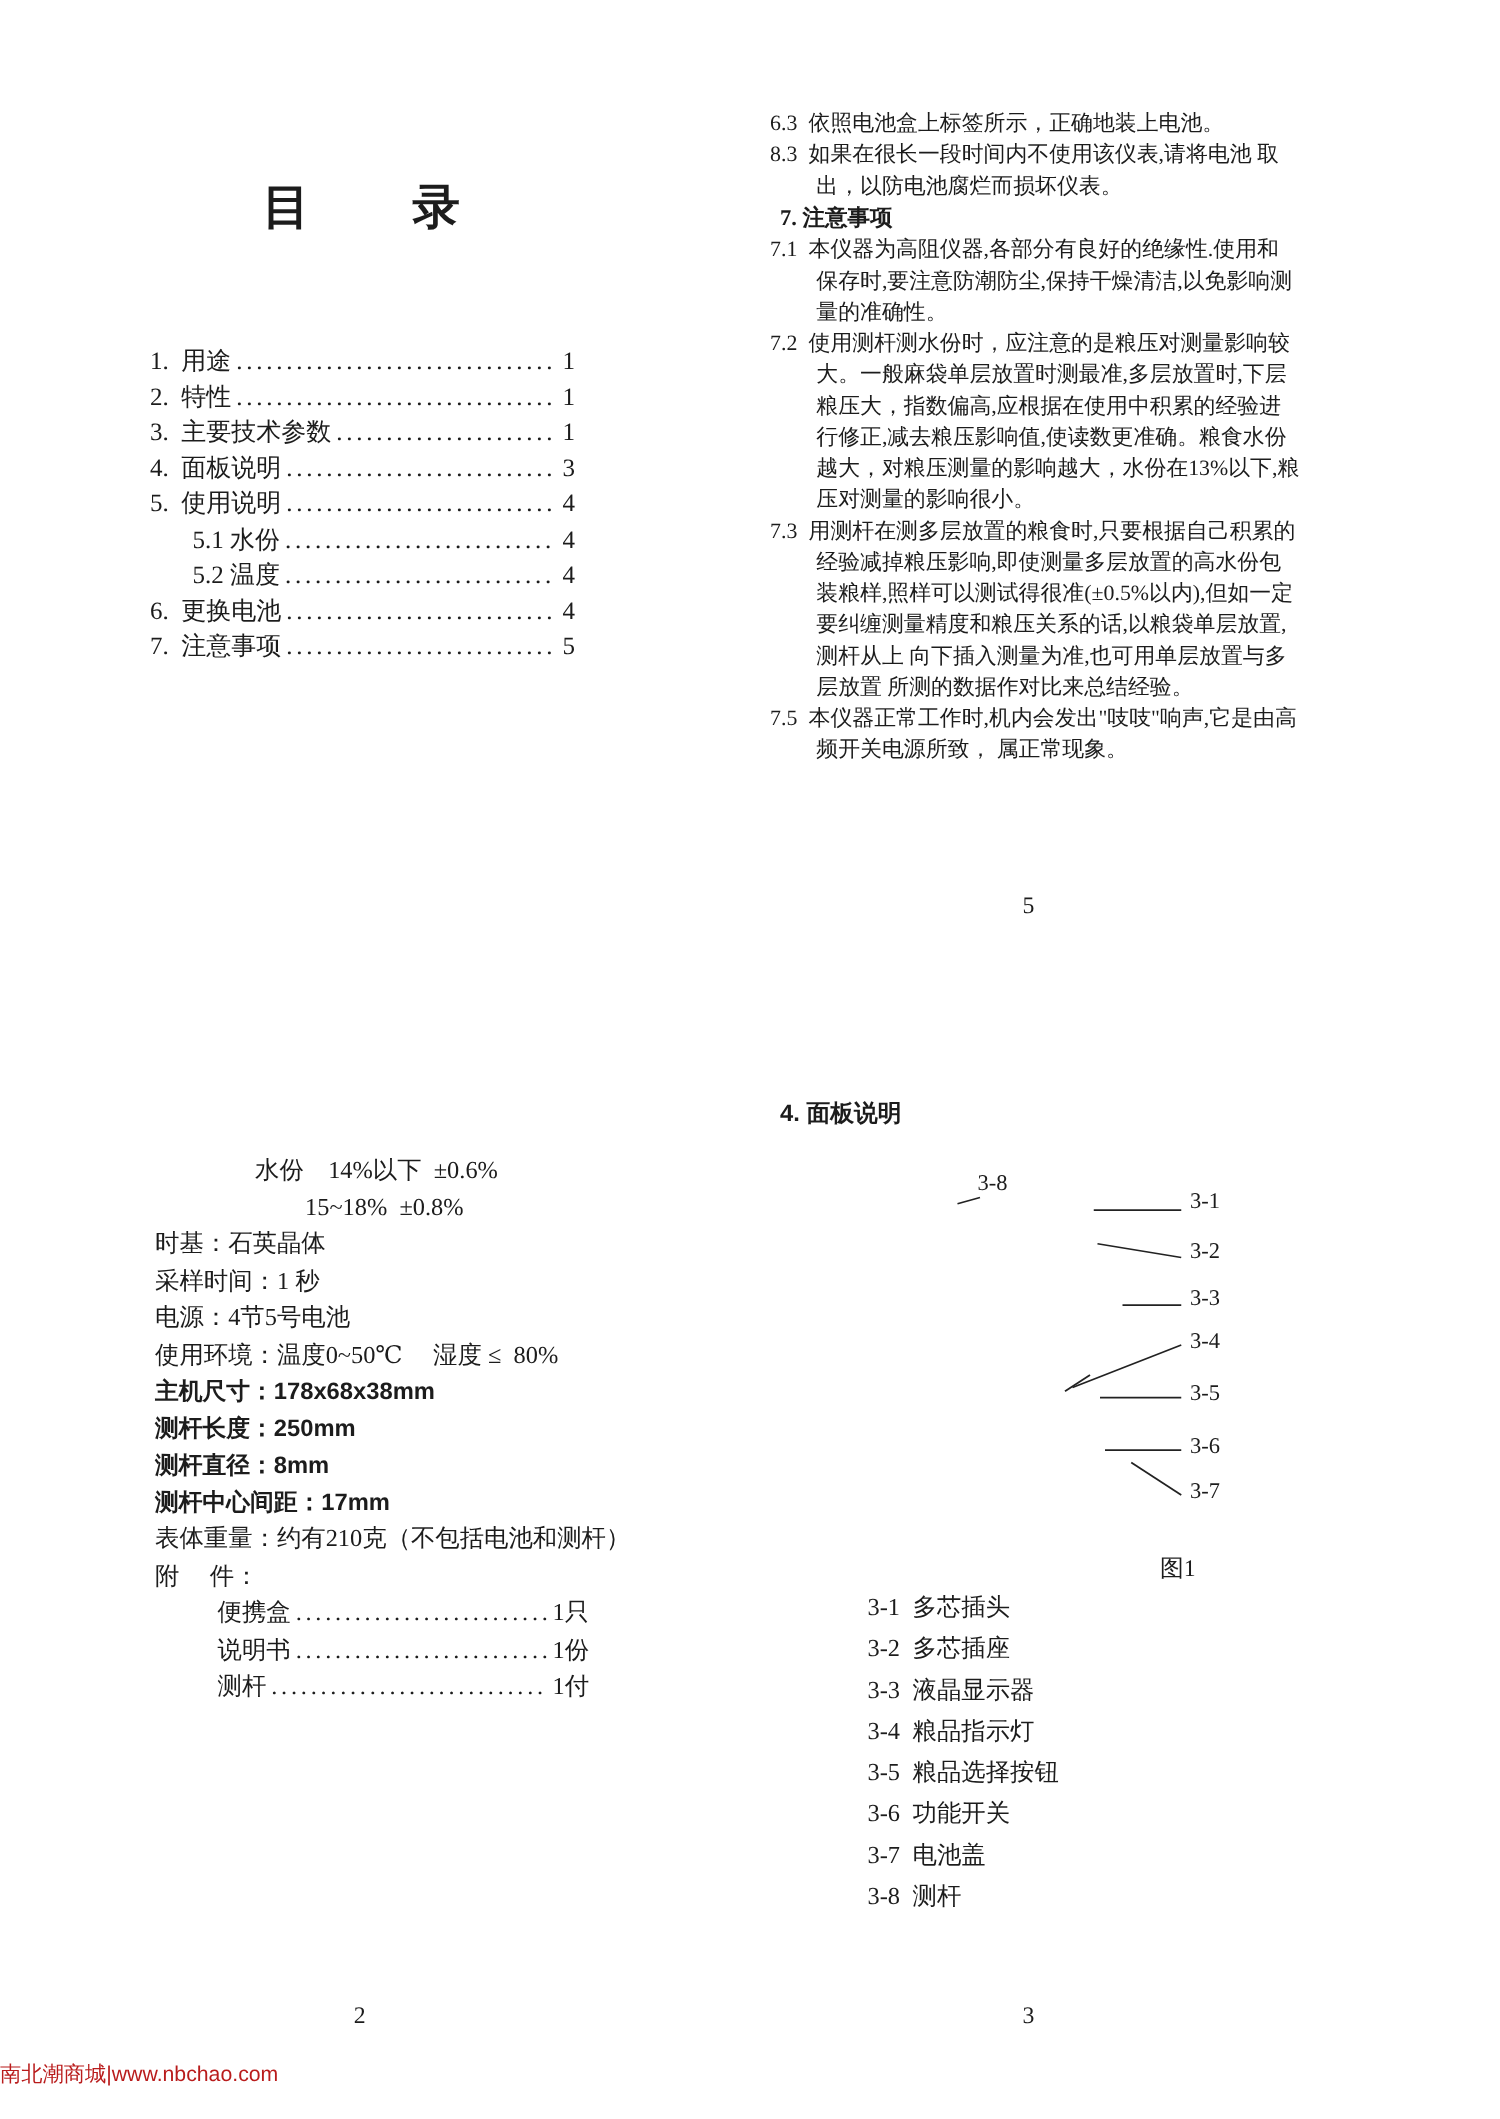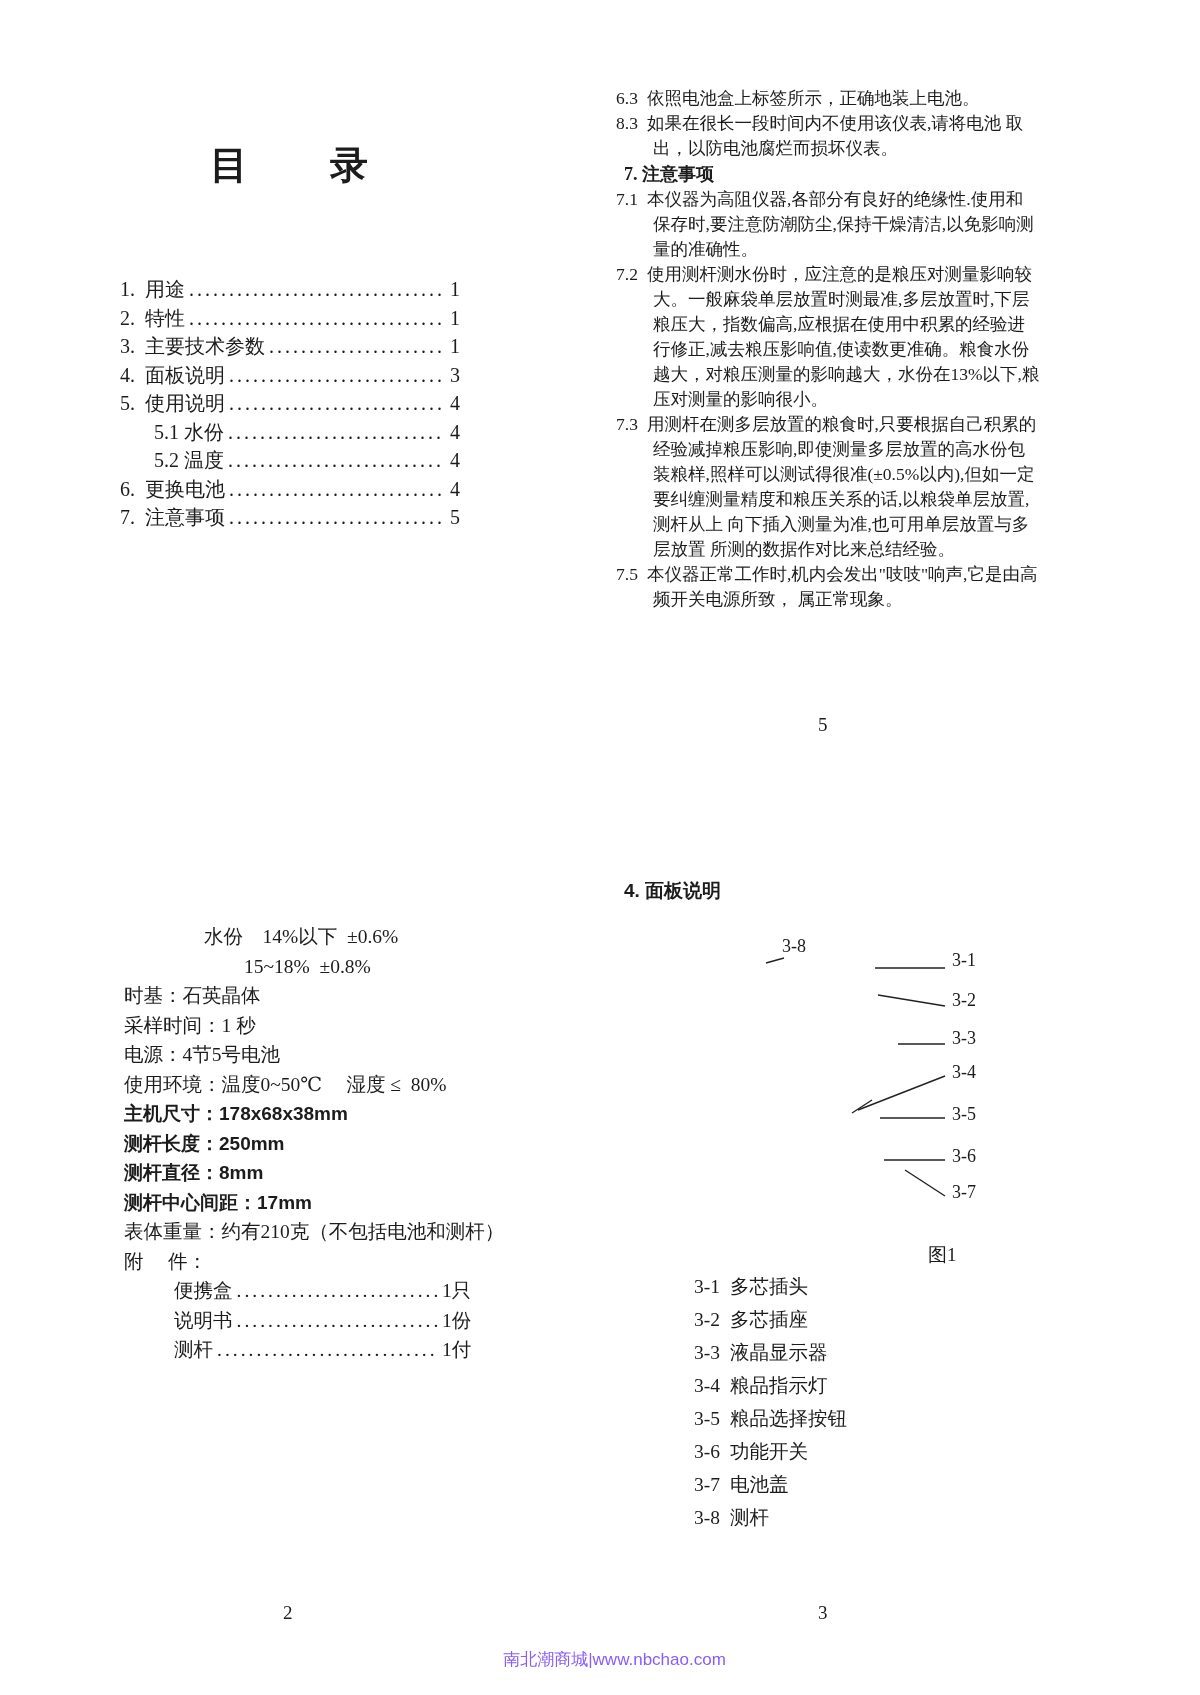--- a/index.html
+++ b/index.html
@@ -42,21 +42,21 @@
   .figure-caption { position:absolute; left:310px; top:364px; font-size:19px; }
   .legend { position:absolute; left:76px; top:392px; }
   .legend-item { line-height:33px; font-size:19.5px; }
   .legend-num { padding-right:10px; }
 
   
   .pagenum { position:absolute; font-size:19px; }
   .pagenum-5 { left:818px; top:714px; }
   .pagenum-2 { left:283px; top:1602px; }
   .pagenum-3 { left:818px; top:1602px; }
-  .watermark { position:absolute; left:0; top:1648px; width:100%; text-align:center; color:#8b5cf6; font-size:17px; font-family:"Liberation Sans","DejaVu Sans",sans-serif;padding-left:29px; }
+  .watermark { position:absolute; left:0; top:1648px; width:100%; text-align:left; color:#b91c1c; font-size:17px; font-family:"Liberation Sans","DejaVu Sans",sans-serif; }
 </style>
 </head>
 <body>
 
 <div class="page">
 
   <section class="toc">
     <h1 class="toc-title">目　　录</h1>
     <div>
       <div class="toc-item">

